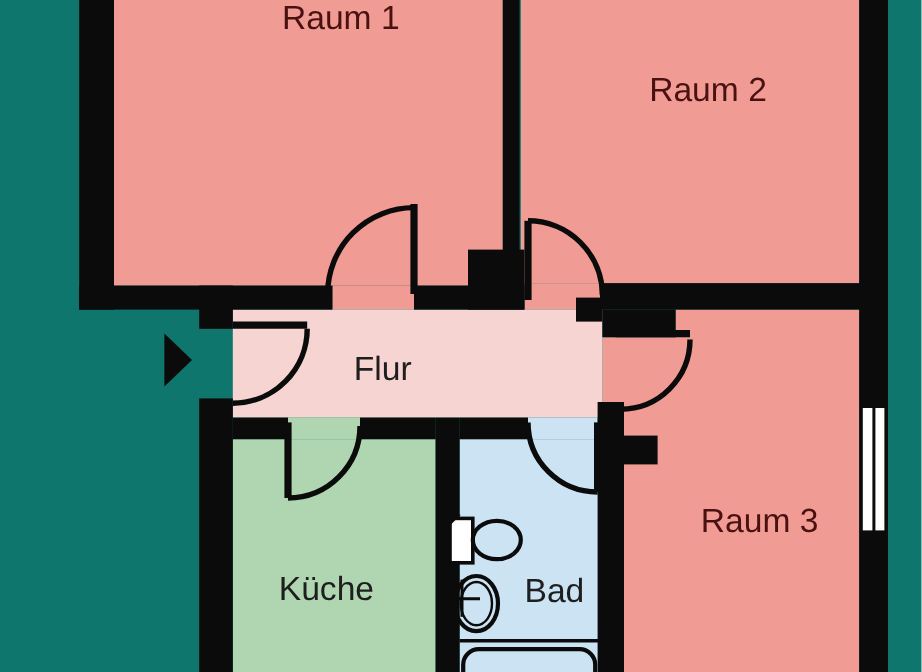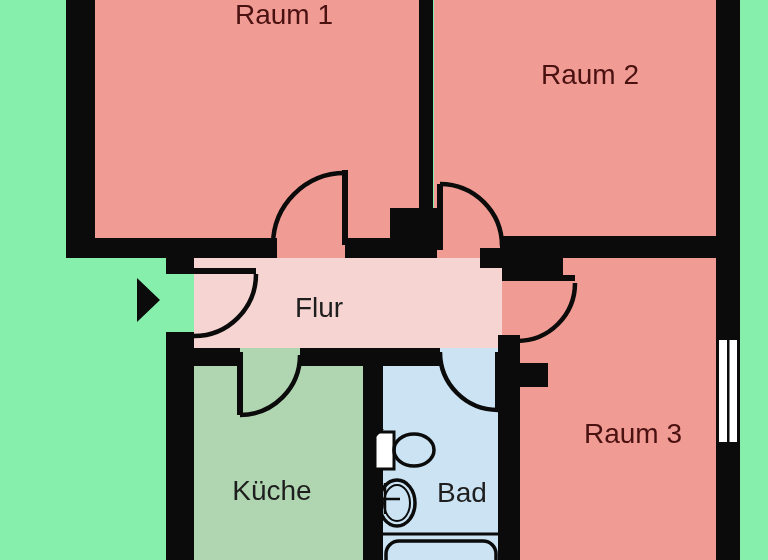--- a/index.html
+++ b/index.html
@@ -1,16 +1,16 @@
 <!DOCTYPE html>
 <html><head>
 <meta charset="utf-8">
 <style>
   html,body{margin:0;padding:0;background:#ffffff;}
-  .canvas{position:relative;width:768px;height:560px;background:#86efac;overflow:hidden;}
+  .canvas{position:relative;width:768px;height:560px;background:#0f766e;overflow:hidden;}
   svg{display:block;}
   text{font-family:"Liberation Sans","DejaVu Sans",sans-serif;font-size:28px;}
 </style>
 </head>
 <body>
 
 <div class="canvas">
 <svg width="768" height="560" viewBox="0 0 768 560">
 
   <g fill="#f09b93">

